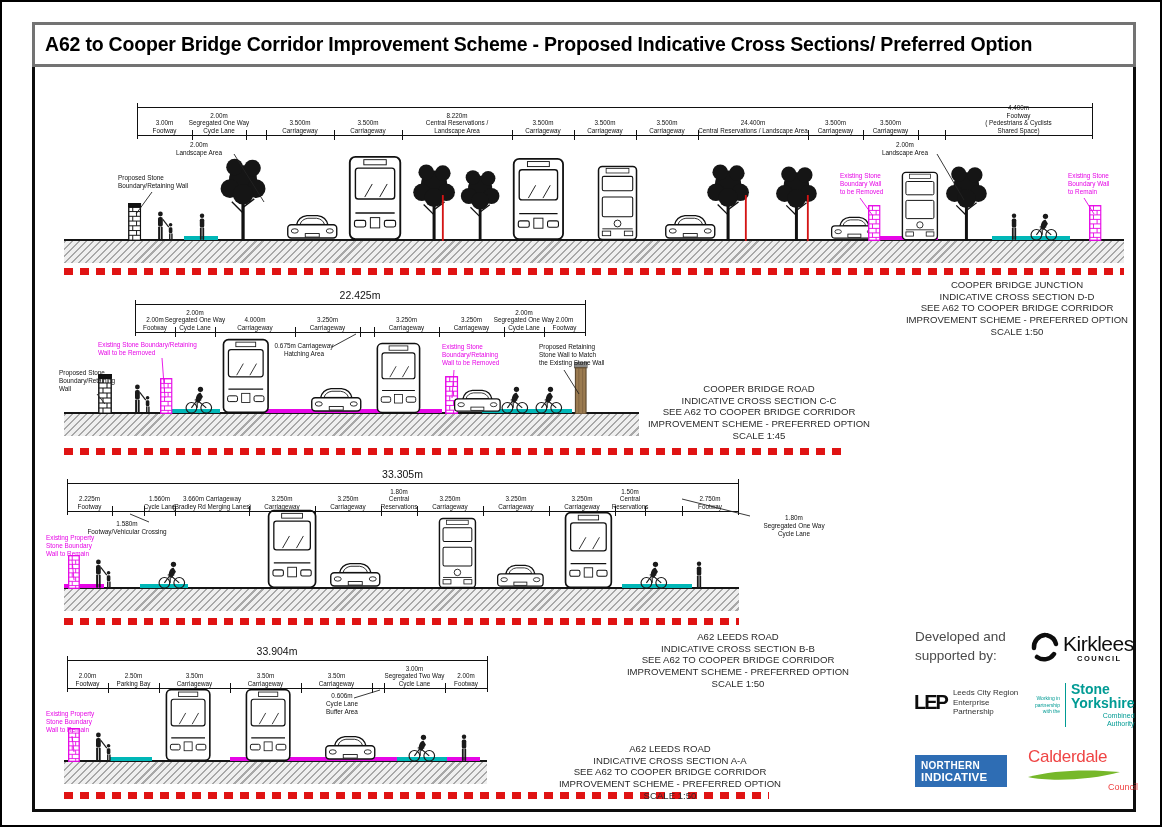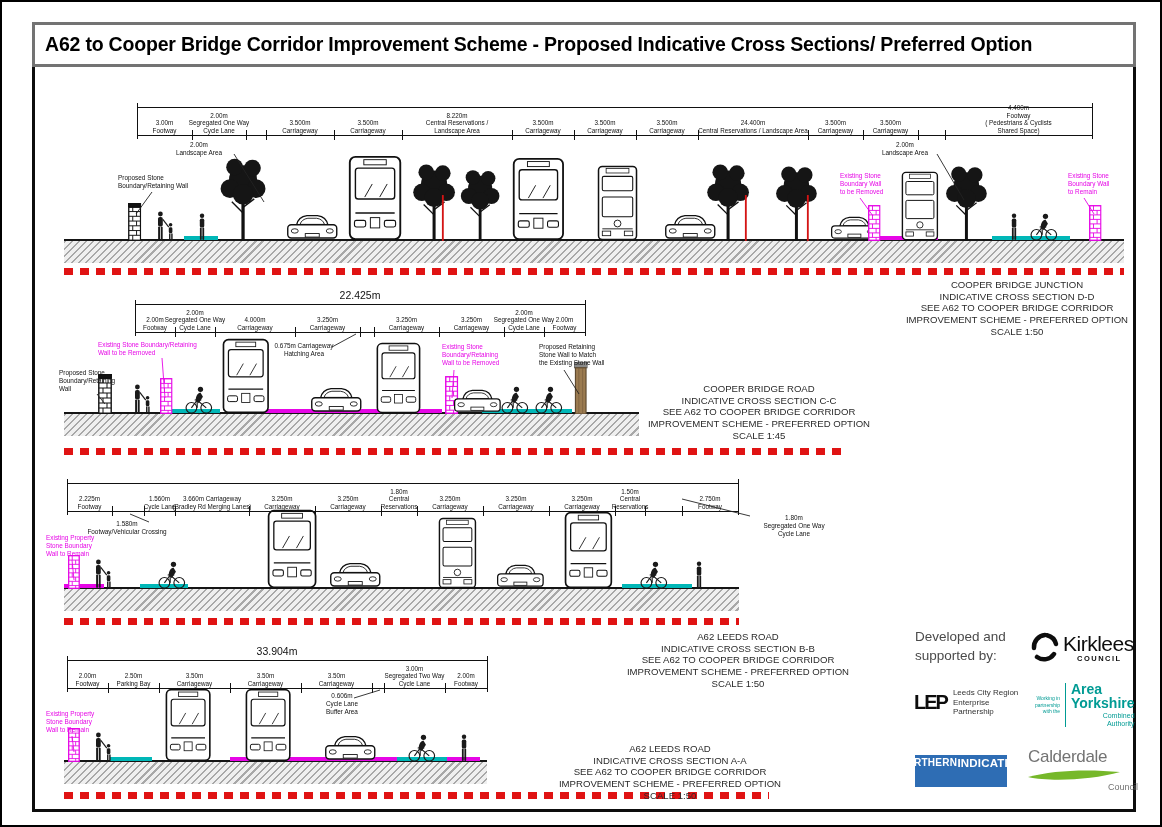--- a/index.html
+++ b/index.html
@@ -33,24 +33,24 @@
   .ksub{font-size:7.5px;font-weight:bold;letter-spacing:1.5px;margin-left:14px;display:block;margin-top:-2px;}
   .lep{position:absolute;left:912px;top:686px;display:flex;align-items:center;gap:6px;}
   .lep-abbr{font-size:20px;font-weight:900;letter-spacing:-2px;color:#0d0d0d;}
   .lep-text{font-size:8px;color:#333;line-height:1.2;white-space:pre-line;}
   .wyca{position:absolute;left:1024px;top:680px;display:flex;align-items:center;gap:5px;color:#009b94;}
   .wyca-small{font-size:5px;text-align:right;line-height:1.3;white-space:pre-line;width:34px;}
   .wyca-div{width:0;height:44px;border-left:1.5px solid #009b94;}
   .wyca-big{font-size:14px;font-weight:bold;line-height:1.02;}
   .wyca-sub{font-size:7px;text-align:right;line-height:1.15;white-space:pre-line;margin-top:1px;}
   .np{position:absolute;left:913px;top:753px;width:92px;height:32px;background:#2e6db4;color:#fff;
-      display:flex;flex-direction:row;justify-content:center;padding:2px 6px;box-sizing:border-box;}
+      display:flex;flex-direction:column;justify-content:center;padding:2px 6px;box-sizing:border-box;}
   .np-l1{font-size:10px;font-weight:bold;letter-spacing:0.3px;}
   .np-l2{font-size:11.5px;font-weight:bold;letter-spacing:0.2px;}
-  .calderdale{position:absolute;left:1026px;top:745px;width:110px;color:#737373;}
+  .calderdale{position:absolute;left:1026px;top:745px;width:110px;color:#ef4444;}
   .cal-name{font-size:17px;letter-spacing:-0.3px;}
   .cal-sub{font-size:9px;text-align:right;margin-top:-3px;}
 </style>
 </head>
 <body>
 
 <div class="sheet">
 
   <svg width="0" height="0" style="position:absolute">
     <defs>
@@ -410,20 +410,21 @@
       <svg class="scene-item" width="50.869565217391305" height="78" viewBox="0 0 60 92" style="left: 560.565px; top: 509px;">
         <use href="#sym-bus"></use>
       </svg>
       <svg class="scene-item" width="29.647058823529413" height="28" viewBox="0 0 36 34" style="left: 637.176px; top: 559px;">
         <use href="#sym-cyclist"></use>
       </svg>
       <svg class="scene-item" width="10.08" height="28" viewBox="0 0 18 50" style="left: 691.96px; top: 559px;">
         <use href="#sym-ped"></use>
       </svg>
       <div class="dimbar" style="left: 65px; top: 468px; width: 671px;">
+        <div class="dim-total">33.305m</div>
         <div class="dim-line"></div>
         <div class="dim-segline"></div>
         <div class="dim-end" style="left: -0.5px;"></div>
         <div class="dim-end" style="left: 670.5px;"></div>
         <div class="seg-label" style="left: 22.5px;">2.225m
 Footway</div>
         <div class="dim-tick" style="left: 44.5px;"></div>
         <div class="dim-tick" style="left: 76.5px;"></div>
         <div class="seg-label" style="left: 92.5px;">1.560m
 Cycle Lane</div>
@@ -583,21 +584,21 @@
 Enterprise
 Partnership</span>
   </div>
 
   <div class="wyca">
     <span class="wyca-small">Working in
 partnership
 with the</span>
     <span class="wyca-div"></span>
     <div>
-      <div class="wyca-big">Area</div>
+      <div class="wyca-big">Stone</div>
       <div class="wyca-big">Yorkshire</div>
       <div class="wyca-sub">Combined
 Authority</div>
     </div>
   </div>
 
   <div class="np">
     <div class="np-l1">NORTHERN</div>
     <div class="np-l2">INDICATIVE</div>
   </div>

